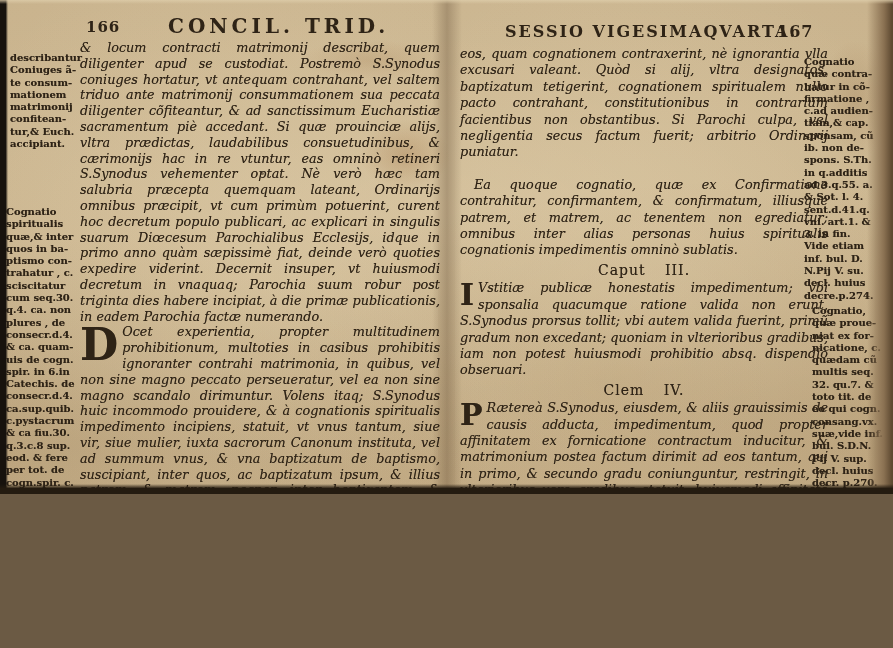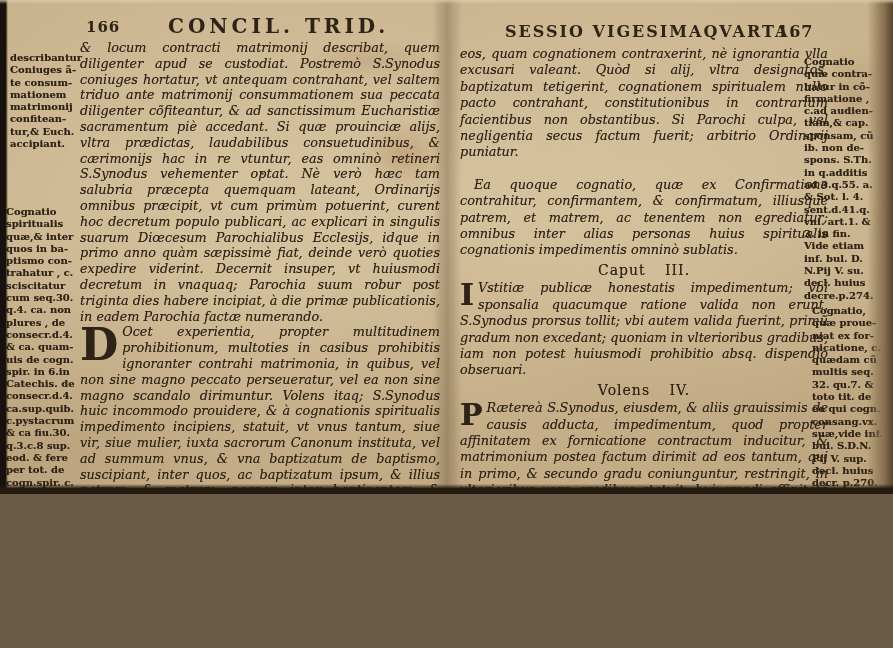--- a/index.html
+++ b/index.html
@@ -187,21 +187,21 @@
 retur, c. fin.
 de immun.</div>
 
   <div class="abs body-col" style="left:460px;top:46px;width:368px;line-height:16.4px;">
     <p class="para">eos, quam cognationem contraxerint, nè ignorantia vlla excusari valeant. Quòd si alij, vltra designatos, baptizatum tetigerint, cognationem spiritualem nullo pacto contrahant, constitutionibus in contrarium facientibus non obstantibus. Si Parochi culpa, vel negligentia secus factum fuerit; arbitrio Ordinarij puniatur.</p>
     <p class="para indent" style="margin-top:16px;">Ea quoque cognatio, quæ ex Confirmatione contrahitur, confirmantem, &amp; confirmatum, illiusque patrem, et matrem, ac tenentem non egrediatur; omnibus inter alias personas huius spiritualis cognationis impedimentis omninò sublatis.</p>
 
     <div class="chap">Caput III.</div>
     <p class="para"><span class="dropcap small">I</span><span>Vstitiæ publicæ honestatis impedimentum; vbi sponsalia quacumque ratione valida non erunt, S.Synodus prorsus tollit; vbi autem valida fuerint, primũ gradum non excedant; quoniam in vlterioribus gradibus, iam non potest huiusmodi prohibitio absq. dispendio obseruari.</span></p>
 
-    <div class="chap">Volens IV.</div>
+    <div class="chap">Clem IV.</div>
     <p class="para"><span class="dropcap small">P</span><span>Rætereà S.Synodus, eiusdem, &amp; aliis grauissimis de causis adducta, impedimentum, quod propter affinitatem ex fornicatione contractum inducitur, &amp; matrimonium postea factum dirimit ad eos tantum, qui in primo, &amp; secundo gradu coniunguntur, restringit, in vlterioribus vero gradibus statuit, huiusmodi affinitatẽ matrimonium postea contractum non dirimere.</span></p>
 
     <p class="para"><span class="dropcap">S</span><span>I quis intra gradus prohibitos scienter matrimoniũ contrahere præsumpserit; separetur, &amp; spe dispensationis consequendæ careat, idq. in eo multò magis locũ habeat, qui non tantum matrimonium contrahere, sed etiam consummare ausus fuerit. Quòd si ignoranter id fecerit, si quidem solemnitates requisitas in contrahendo matrimonio neglexerit, eisdem subiiciatur pœnis. Non enim dignus est, qui Ecclesiæ benignitatem facilè</span></p>
 
   </div>
 
   <div class="edge-right"></div>
   <div class="edge-left"></div>
   <div class="edge-bottom"></div>
   <div class="edge-top"></div>

